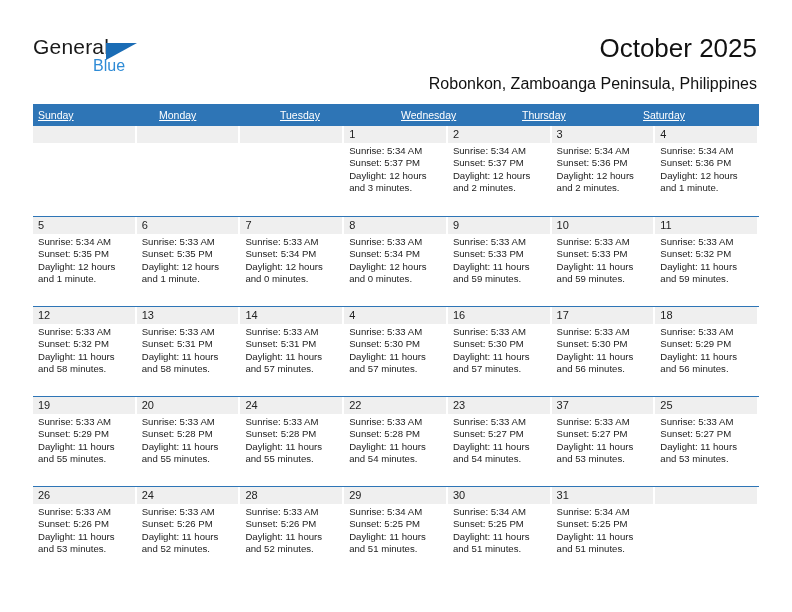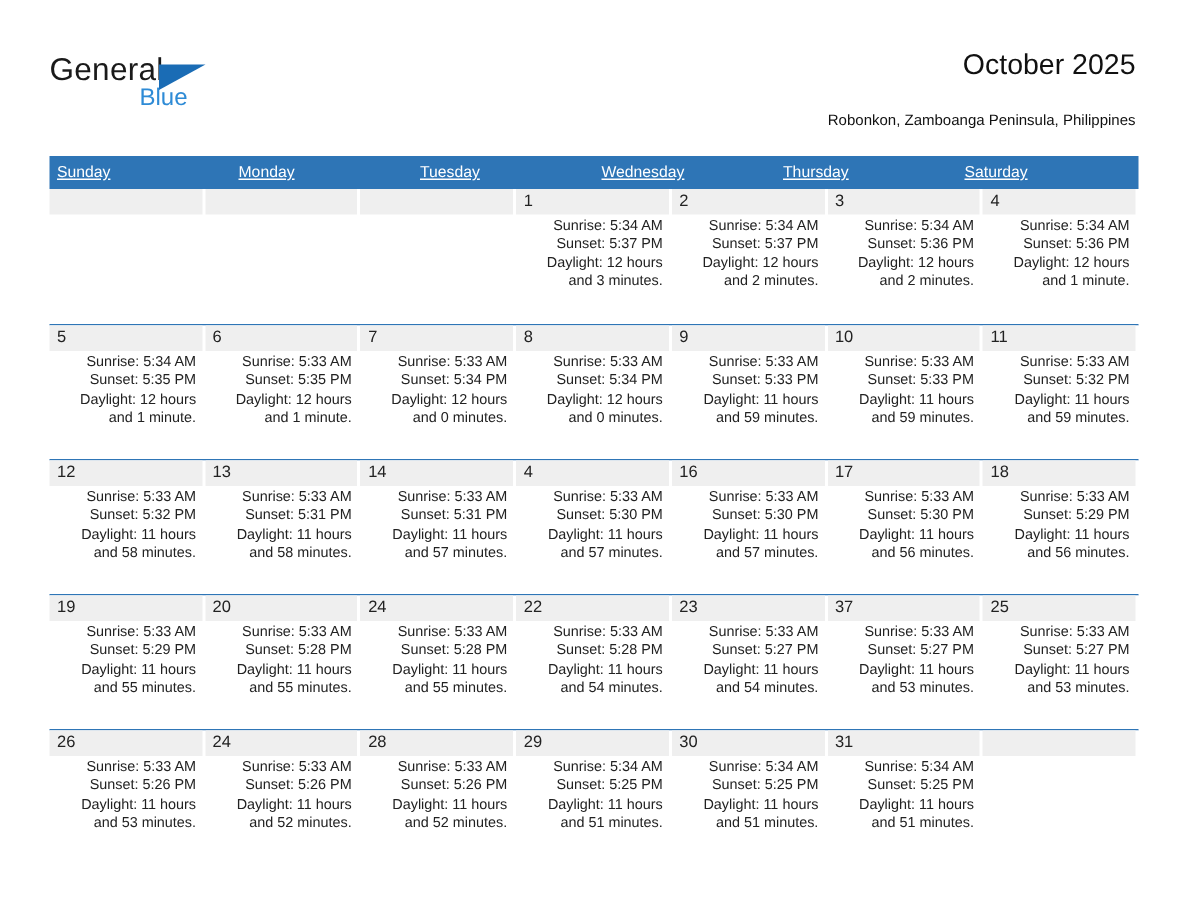--- a/index.html
+++ b/index.html
@@ -59,30 +59,30 @@
     left: 60px;
     top: 22px;
     font-size: 16px;
     color: #2e8bd6;
     font-family: "Liberation Sans", sans-serif;
   }
   .title {
     position: absolute;
     right: 35px;
     top: 33px;
-    font-size: 19px;
+    font-size: 26px;
     color: #111111;
     text-align: right;
     white-space: nowrap;
   }
   .subtitle {
     position: absolute;
     right: 35px;
     top: 75px;
-    font-size: 10px;
+    font-size: 16px;
     color: #111111;
     text-align: right;
     white-space: nowrap;
   }
 
   
   .calendar {
     position: absolute;
     left: 33px;
     top: 104px;
@@ -130,21 +130,20 @@
     box-sizing: border-box;
   }
   .cell.empty .daynum {
     background: #efefef;
   }
   .cell .lines {
     padding: 2px 4px 0 5px;
     font-size: 9.6px;
     line-height: 12.4px;
     color: #222222;
-    text-align: right;
   }
   .cell .lines div {
     white-space: nowrap;
   }
 </style>
 </head>
 <body>
 
 <div class="page">
 

